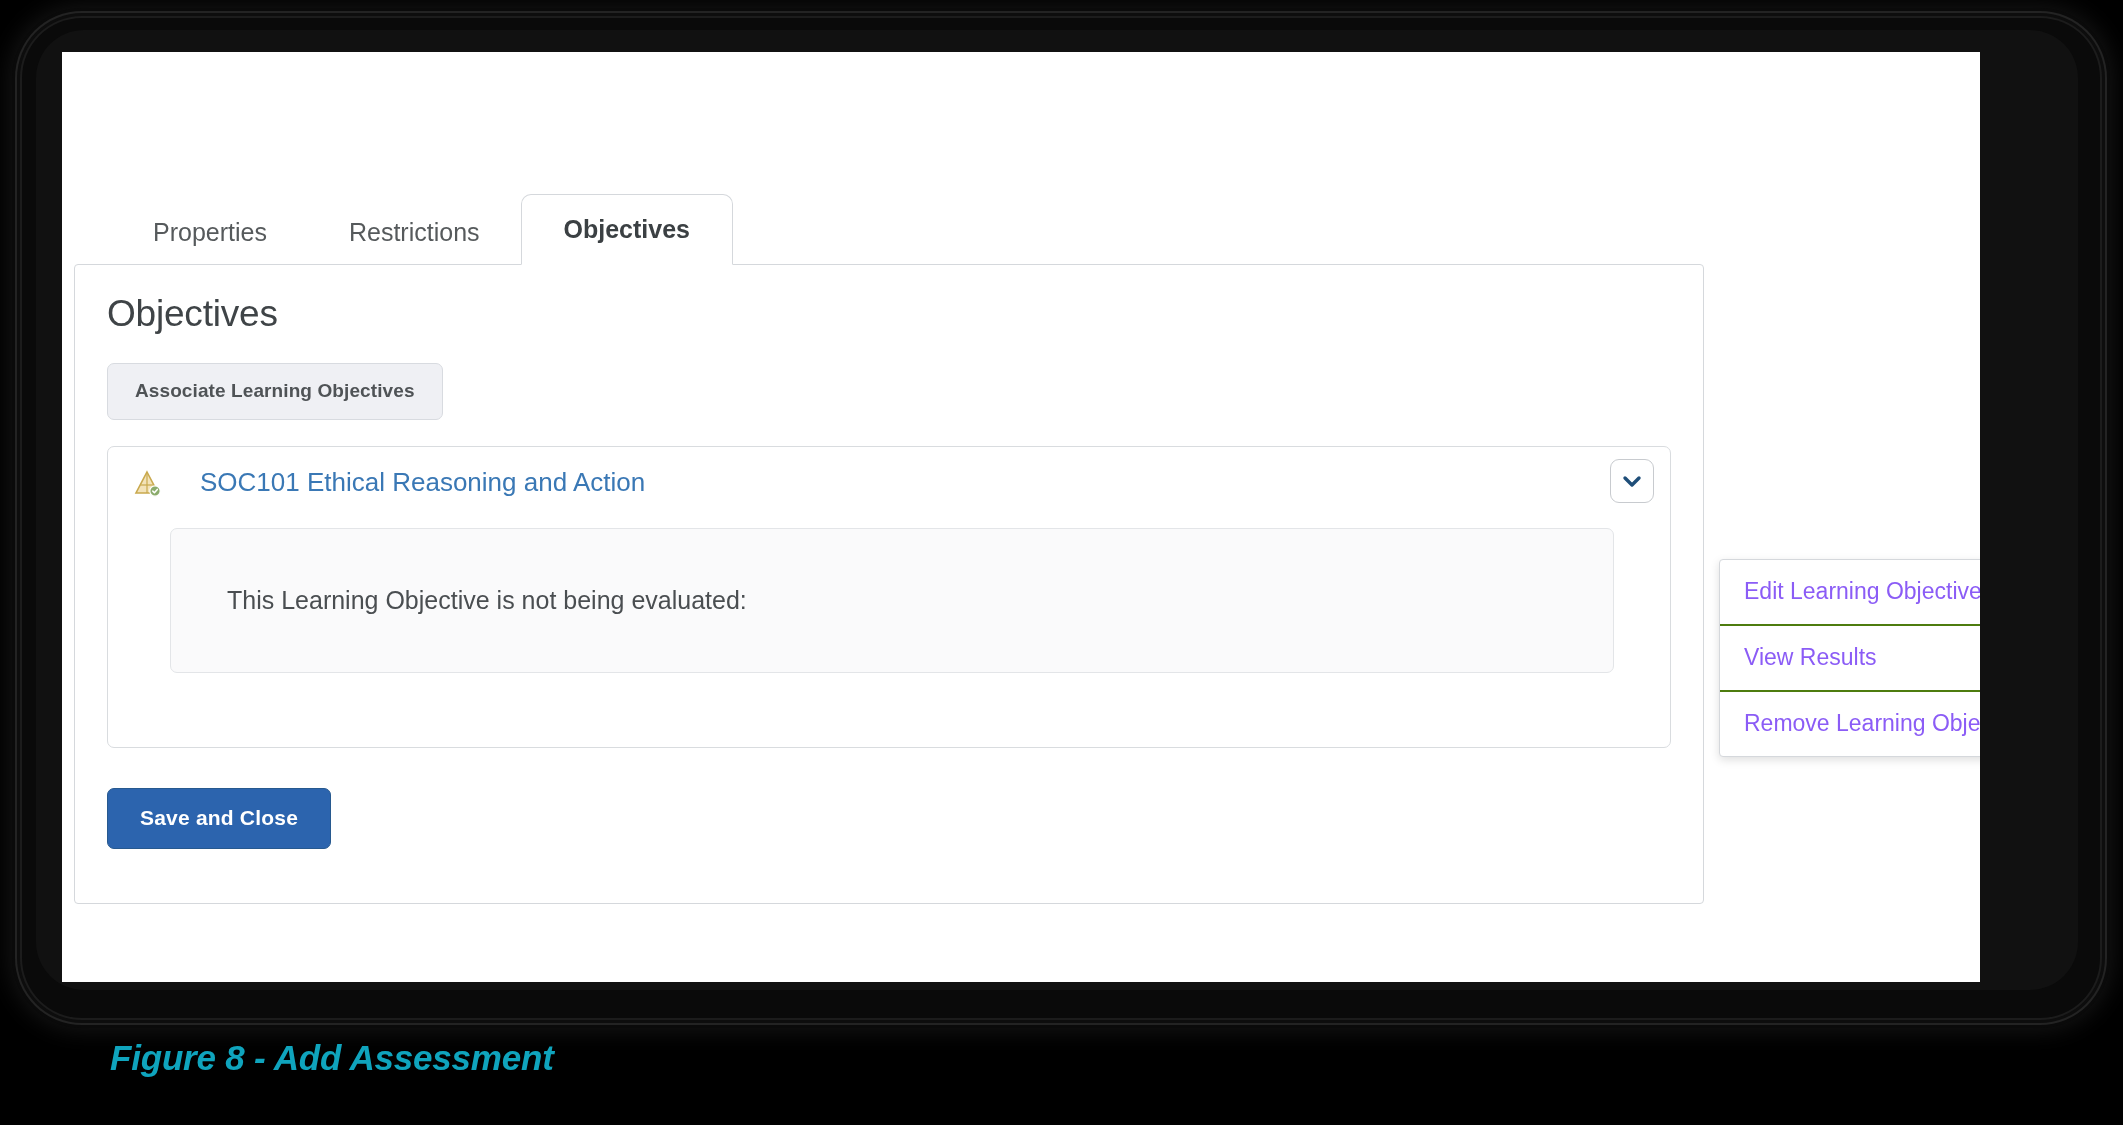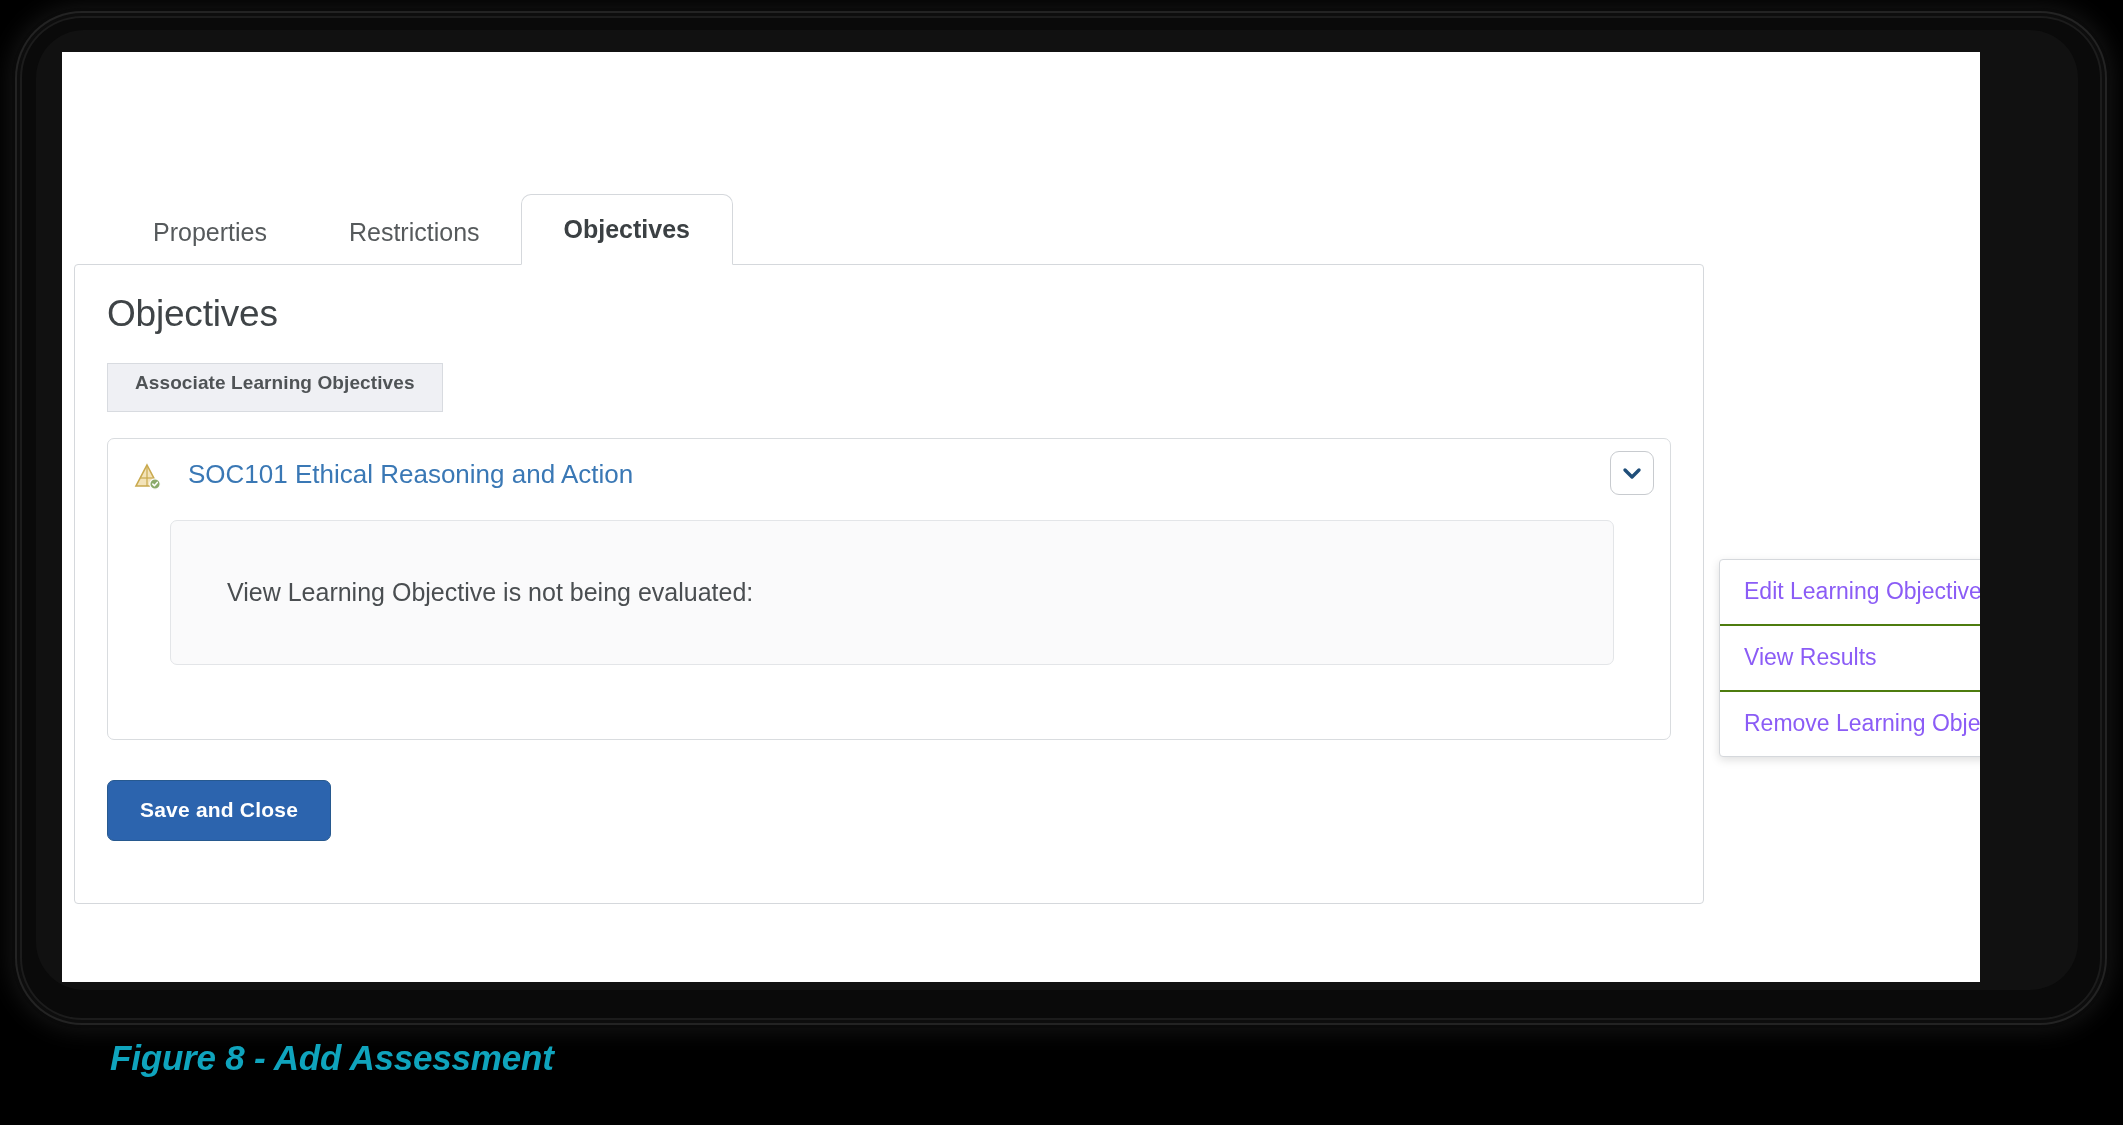--- a/index.html
+++ b/index.html
@@ -136,41 +136,41 @@
     letter-spacing: -0.2px;
   }
 
   .assoc-btn {
     display: inline-block;
     font-size: 19px;
     font-weight: 700;
     color: #4f5356;
     background: #eff0f4;
     border: 1px solid #d8dbe0;
-    border-radius: 0;
-    padding: 8px 27px 17px 27px;
+    border-radius: 7px;
+    padding: 16px 27px 17px 27px;
     cursor: pointer;
     letter-spacing: 0.1px;
   }
 
   
   .obj-card {
     margin-top: 26px;
     border: 1px solid #d9dcdf;
     border-radius: 7px;
     background: #ffffff;
     height: 302px;
     position: relative;
   }
 
   .obj-head {
     display: flex;
-    align-items: flex-end;
+    align-items: flex-start;
     padding: 20px 24px 0 24px;
-    gap: 26px;
+    gap: 38px;
   }
   .pyramid-icon {
     width: 30px;
     height: 30px;
     flex: none;
     position: relative;
     top: 1px;
   }
   .obj-link {
     font-size: 26px;
@@ -307,21 +307,21 @@
           <a class="obj-link" href="#">SOC101 Ethical Reasoning and Action</a>
         </div>
 
         <div class="chevron-btn">
           <svg width="26" height="26" viewBox="0 0 26 26" aria-hidden="true">
             <path d="M6 10 L13 17 L20 10" fill="none" stroke="#1f4e79" stroke-width="3.4" stroke-linecap="round" stroke-linejoin="round"></path>
           </svg>
         </div>
 
         <div class="eval-box">
-          <span class="eval-text">View Learning Objective is not being evaluated:</span>
+          <span class="eval-text">This Learning Objective is not being evaluated:</span>
         </div>
 
       </div>
 
       <div class="save-btn">Save and Close</div>
 
     </div>
   </div>
 
   <div class="dropdown">

